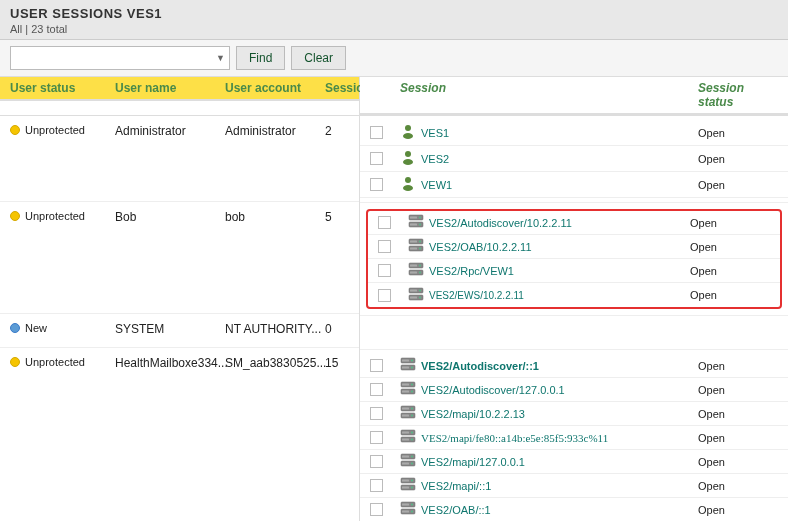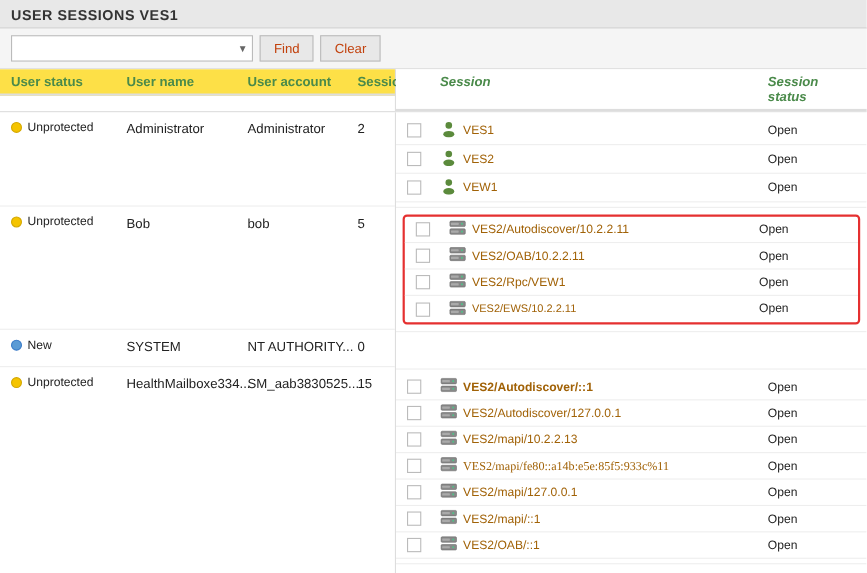--- a/index.html
+++ b/index.html
@@ -58,21 +58,21 @@
       color: #666;
       pointer-events: none;
     }
     .toolbar-btn {
       height: 24px;
       padding: 0 12px;
       border: 1px solid #bbb;
       background: #e8e8e8;
       font-size: 12px;
       cursor: pointer;
-      color: #c2410c;
+      color: #14532d;
     }
     .col-headers-left {
       display: grid;
       grid-template-columns: 105px 110px 100px 50px;
       background: #fde047;
       border-bottom: 2px solid #ddd;
       padding: 4px 10px;
     }
     .col-headers-right {
       display: grid;
@@ -123,41 +123,42 @@
       width: 13px;
       height: 13px;
       border: 1px solid #bbb;
       background: #fff;
       flex-shrink: 0;
     }
     .session-name {
       display: flex;
       align-items: center;
       gap: 5px;
-      color: #a16207;
+      color: #0f766e;
     }
     .session-status { color: #222; font-size: 11px; }
 
     .red-box-wrapper {
       border: 2px solid #e53030;
       border-radius: 4px;
       margin: 2px 6px;
     }
     .red-box-wrapper .session-row {
       border-bottom: 1px solid #eee;
     }
     .red-box-wrapper .session-row:last-child {
       border-bottom: none;
     }
   </style>
 </head>
 <body>
 
 <div class="header">
   <div class="header-title">USER SESSIONS  VES1</div>
+  <div class="header-count">All | 23 total</div>
 </div>
 
 <div class="toolbar">
   <div class="select-wrapper">
     <select class="search-select">
       <option value=""></option>
     </select>
   </div>
   <button class="toolbar-btn">Find</button>
   <button class="toolbar-btn">Clear</button>

